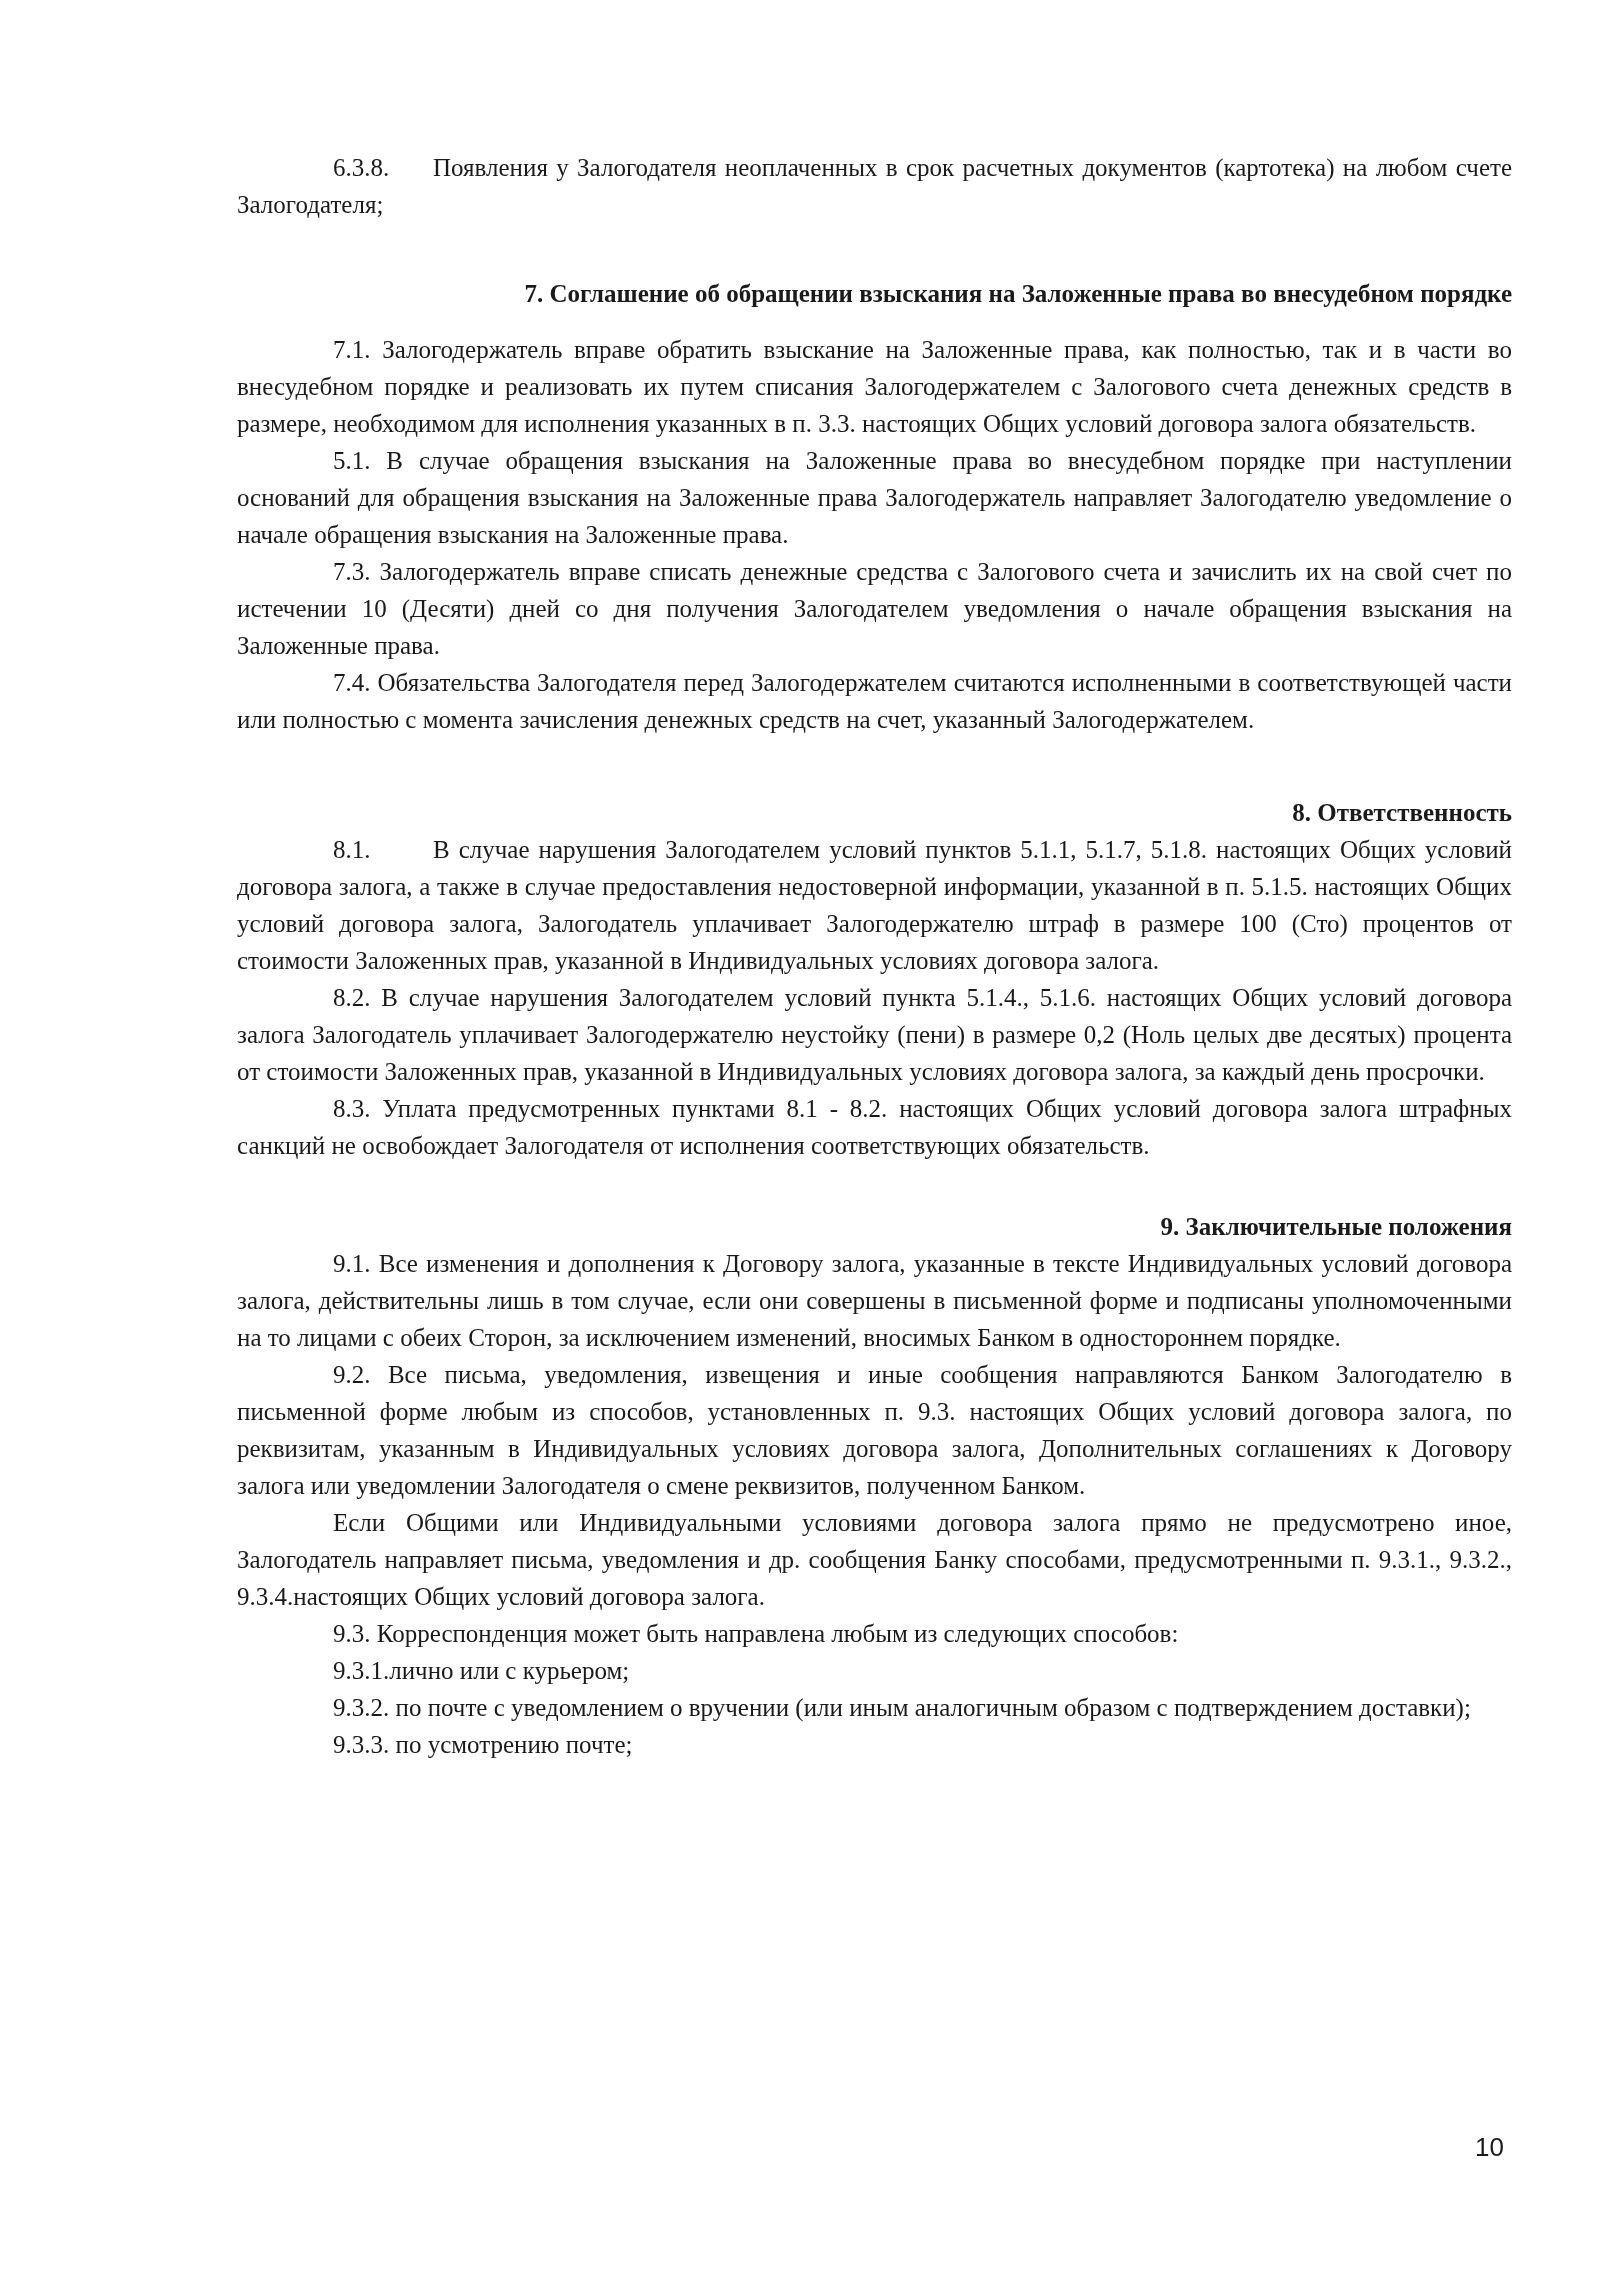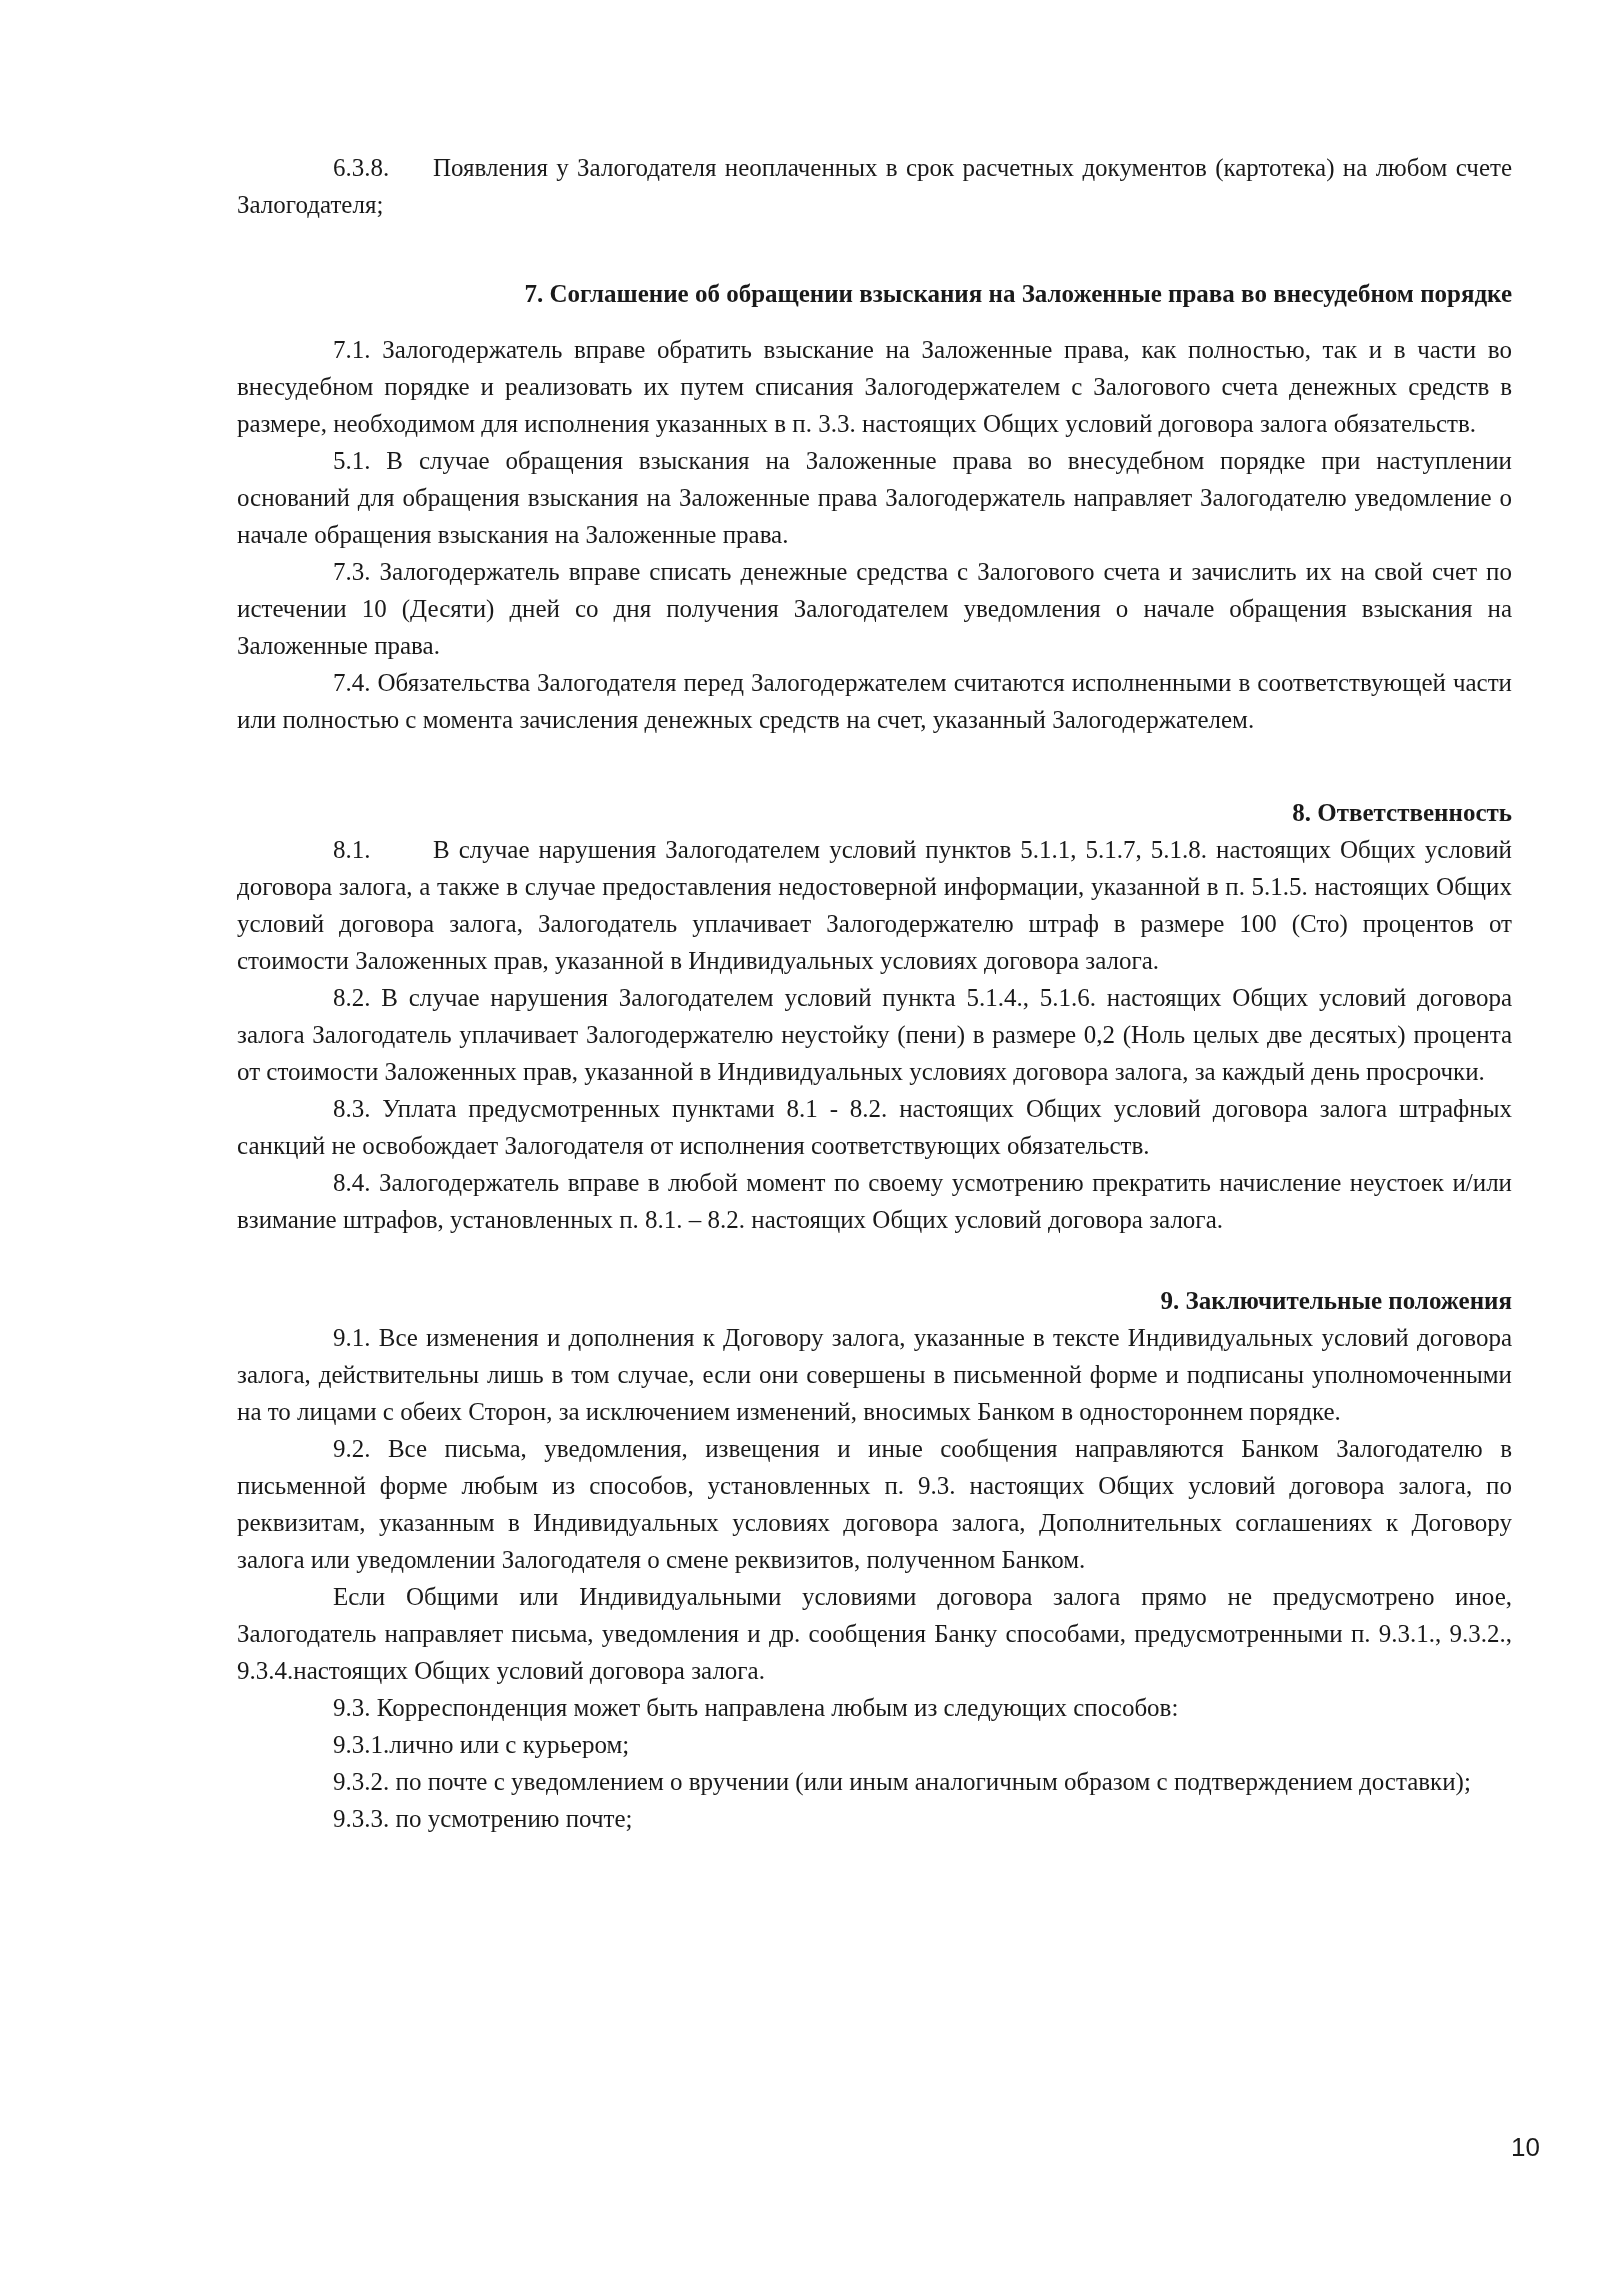--- a/index.html
+++ b/index.html
@@ -15,41 +15,40 @@
       font-weight: bold; margin: 0; text-indent: 96px; text-align: right;
     }
     .h7 { margin-top: 52px; margin-bottom: 18.6px; }
     .h8 { margin-top: 56px; }
     .h9 { margin-top: 44px; }
     .tabnum { display: inline-block; min-width: 100px; text-indent: 0; }
     .tabnum8 { display: inline-block; min-width: 100px; text-indent: 0; }
     .page-number {
       position: absolute; left: 1475px; top: 2132px;
       font-family: "Liberation Sans", "DejaVu Sans", sans-serif;
-      font-size: 26px; color: #1a1a1a; margin-left: 36px;
+      font-size: 26px; color: #1a1a1a;
     }
   </style>
 </head>
 <body>
 
 <div class="page">
 
   <p class="p last-left"><span class="tabnum">6.3.8.</span><span>Появления у Залогодателя неоплаченных в срок расчетных документов (картотека) на любом счете Залогодателя;</span></p>
 
   <p class="heading h7">7. Соглашение об обращении взыскания на Заложенные права во внесудебном порядке</p>
   <p class="p last-left">7.1. Залогодержатель вправе обратить взыскание на Заложенные права, как полностью, так и в части во внесудебном порядке и реализовать их путем списания Залогодержателем с Залогового счета  денежных средств в размере, необходимом для исполнения указанных в п. 3.3. настоящих Общих условий договора залога обязательств.</p>
   <p class="p last-left">5.1. В случае обращения взыскания на Заложенные права во внесудебном порядке при наступлении оснований для обращения взыскания на Заложенные права Залогодержатель направляет Залогодателю уведомление о начале обращения взыскания на Заложенные права.</p>
   <p class="p last-left">7.3. Залогодержатель вправе списать денежные средства с Залогового счета и зачислить их на свой счет по истечении 10 (Десяти) дней со дня получения Залогодателем уведомления о начале обращения взыскания на Заложенные права.</p>
   <p class="p last-left">7.4. Обязательства Залогодателя перед Залогодержателем считаются исполненными в соответствующей части или полностью с момента зачисления денежных средств на счет, указанный Залогодержателем.</p>
 
   <p class="heading h8">8.  Ответственность</p>
   <p class="p last-left"><span class="tabnum8">8.1.</span><span>В случае нарушения Залогодателем условий пунктов 5.1.1, 5.1.7, 5.1.8. настоящих Общих условий договора залога, а также в случае предоставления недостоверной информации, указанной в п. 5.1.5. настоящих Общих условий договора залога, Залогодатель уплачивает Залогодержателю штраф в размере 100 (Сто) процентов от стоимости Заложенных прав, указанной в Индивидуальных условиях договора залога.</span></p>
   <p class="p last-left">8.2. В случае нарушения Залогодателем условий пункта 5.1.4., 5.1.6. настоящих Общих условий договора залога Залогодатель уплачивает Залогодержателю неустойку (пени) в размере 0,2 (Ноль целых две десятых) процента от стоимости Заложенных прав, указанной в Индивидуальных условиях договора залога, за каждый день просрочки.</p>
   <p class="p last-left">8.3. Уплата предусмотренных пунктами 8.1 - 8.2. настоящих Общих условий договора залога штрафных санкций не освобождает Залогодателя от исполнения соответствующих обязательств.</p>
-  <p class="p last-left">8.4. Залогодержатель вправе в любой момент по своему усмотрению прекратить начисление неустоек и/или взимание штрафов, установленных п. 8.1. – 8.2. настоящих Общих условий договора залога.</p>
 
   <p class="heading h9">9. Заключительные положения</p>
   <p class="p last-left">9.1. Все изменения и дополнения к Договору залога, указанные в тексте Индивидуальных условий договора залога, действительны лишь в том случае, если они совершены в письменной форме и подписаны уполномоченными на то лицами с обеих Сторон, за исключением изменений, вносимых Банком в одностороннем порядке.</p>
   <p class="p last-left">9.2. Все письма, уведомления, извещения и иные сообщения направляются Банком Залогодателю в письменной форме любым из способов, установленных п. 9.3. настоящих Общих условий договора залога, по реквизитам, указанным в Индивидуальных условиях договора залога, Дополнительных соглашениях к Договору залога или уведомлении Залогодателя о смене реквизитов, полученном Банком.</p>
   <p class="p last-left">Если Общими или Индивидуальными условиями договора залога прямо не предусмотрено иное, Залогодатель направляет письма, уведомления и др. сообщения Банку способами, предусмотренными п. 9.3.1., 9.3.2., 9.3.4.настоящих Общих условий договора залога.</p>
   <p class="p last-left">9.3. Корреспонденция может быть направлена любым из следующих способов:</p>
   <p class="p last-left">9.3.1.лично или с курьером;</p>
   <p class="p last-left">9.3.2. по почте с уведомлением о вручении (или иным аналогичным образом с подтверждением доставки);</p>
   <p class="p last-left">9.3.3.  по усмотрению почте;</p>
 </div>

